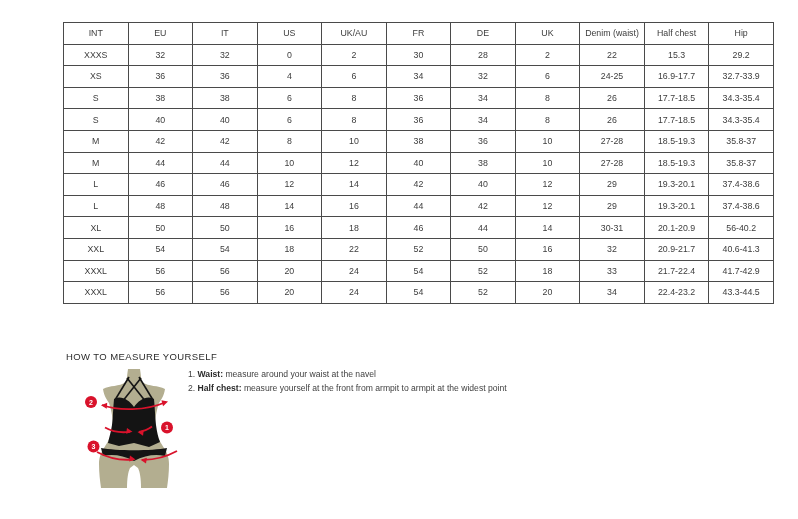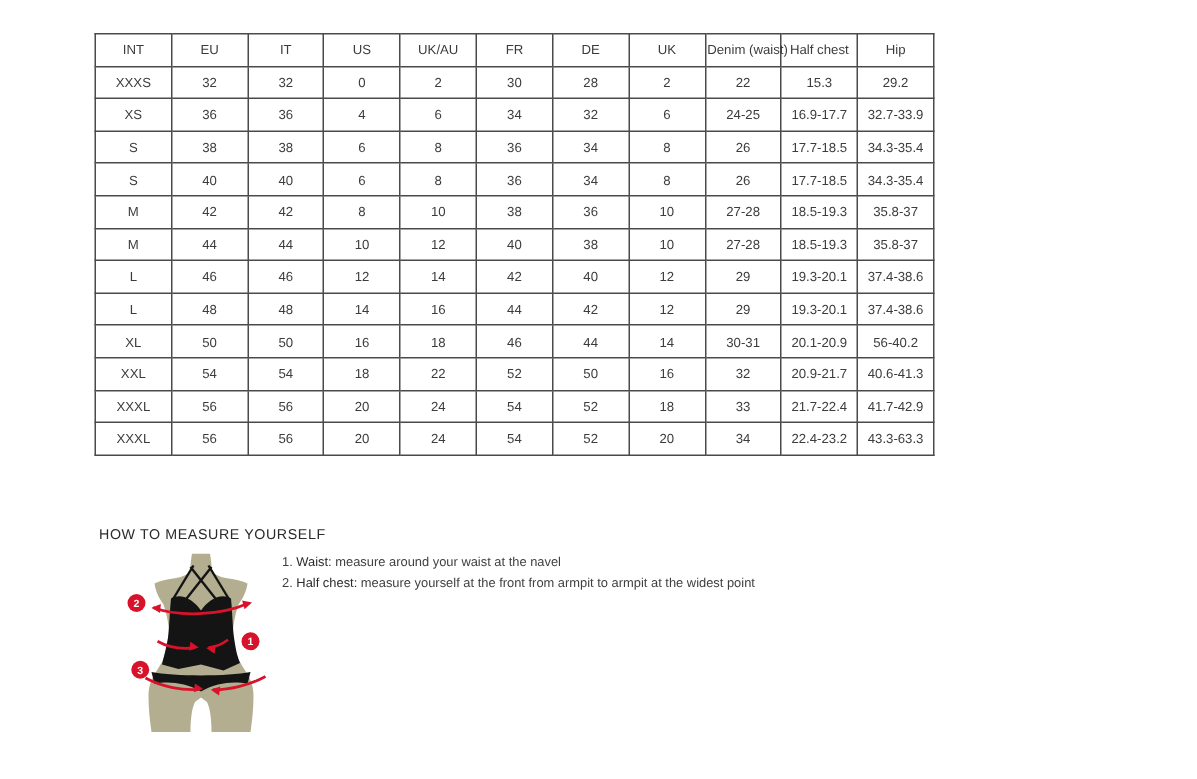--- a/index.html
+++ b/index.html
@@ -1,37 +1,37 @@
 <!DOCTYPE html>
 <html><head>
 <meta charset="utf-8">
 <style>
   html,body{margin:0;padding:0;}
   body{
     width:798px;height:519px;background:#ffffff;position:relative;overflow:hidden;
     font-family:"Liberation Sans", sans-serif;color:#3c3c3c;
   }
   .table-wrap{position:absolute;left:63px;top:22px;width:676px;}
-  table.size{border-collapse:collapse;table-layout:fixed;width:560px;padding-left:20px;}
+  table.size{border-collapse:collapse;table-layout:fixed;width:711px;padding-left:20px;}
   table.size th, table.size td{
     border:1px solid #4a4a4a;height:20.6px;padding:0 1px;
     text-align:center;vertical-align:middle;
     font-size:8.8px;font-weight:400;color:#3c3c3c;white-space:nowrap;
   }
   .measure-title{
     position:absolute;left:66px;top:351px;margin:0;
     font-size:9.5px;font-weight:400;color:#2b2b2b;letter-spacing:0.4px;
   }
   .figure{position:absolute;left:84px;top:369px;}
   .measure-list{
     position:absolute;left:188px;top:370px;margin:0;padding:0;list-style:none;
     font-size:8.6px;color:#3f3f3f;
   }
   .measure-list li{margin:0 0 5px 0;line-height:9.4px;white-space:nowrap;}
-  .measure-list .term{font-weight:400;color:#2b2b2b;}
+  .measure-list .term{font-weight:700;color:#2b2b2b;}
   .marker-num{font-size:7px;font-weight:700;fill:#ffffff;text-anchor:middle;}
 </style>
 </head>
 <body>
 
 <div class="table-wrap">
   <table class="size">
     <thead>
       <tr id="size-head">
           <th>INT</th>
@@ -195,21 +195,21 @@
           <td>XXXL</td>
           <td>56</td>
           <td>56</td>
           <td>20</td>
           <td>24</td>
           <td>54</td>
           <td>52</td>
           <td>20</td>
           <td>34</td>
           <td>22.4-23.2</td>
-          <td>43.3-63.3</td>
+          <td>43.3-44.5</td>
         </tr>
       </tbody>
   </table>
 </div>
 
 <h3 class="measure-title">HOW TO MEASURE YOURSELF</h3>
 
 <svg class="figure" width="100" height="124" viewBox="0 0 100 124" xmlns="http://www.w3.org/2000/svg">
 
   <path fill="#b3ae90" d="

